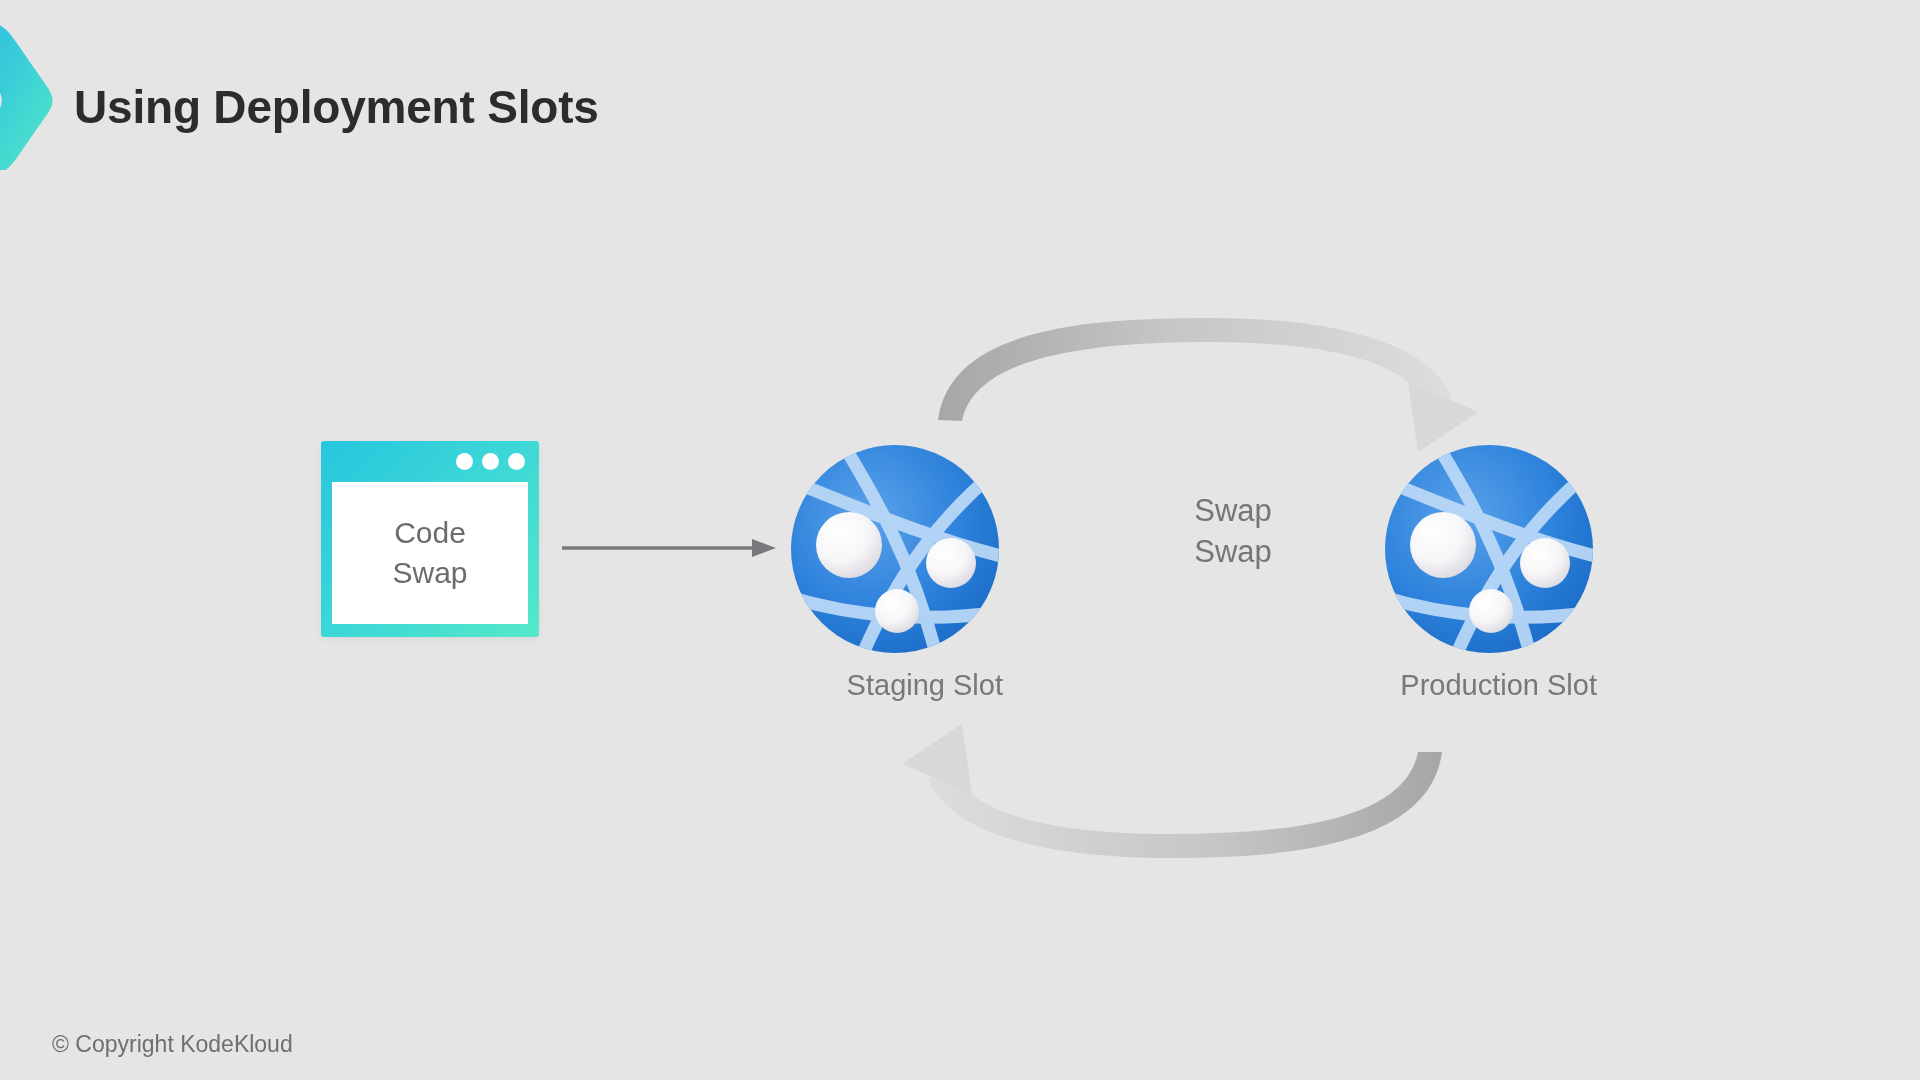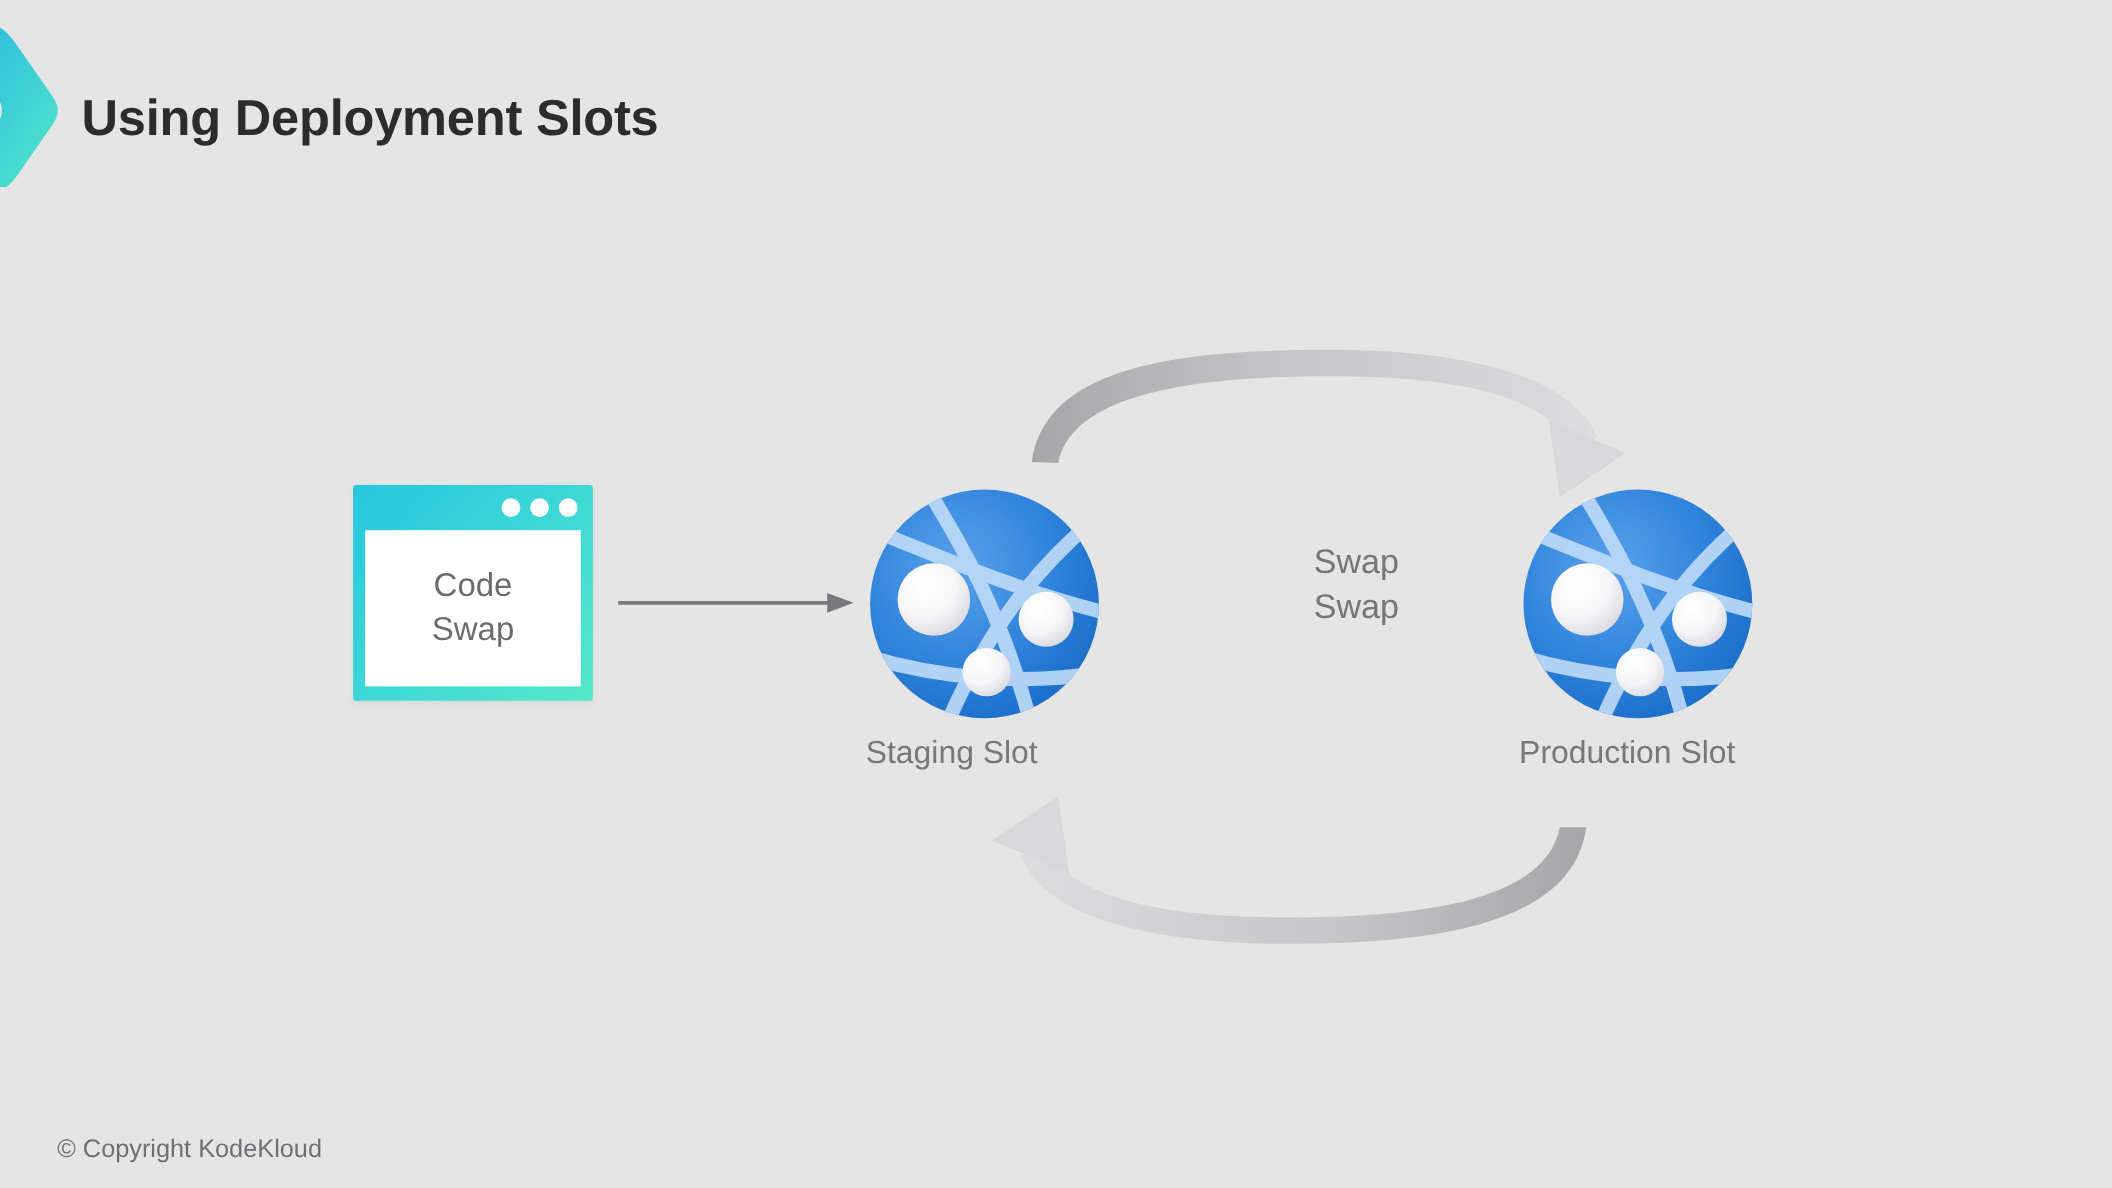--- a/index.html
+++ b/index.html
@@ -108,21 +108,21 @@
     left: 560px;
     top: 530px;
     width: 220px;
     height: 36px;
   }
 
   
   .slot-node {
     position: absolute;
     width: 216px;
-    text-align: left;
+    text-align: right;
   }
   #staging-node { left: 787px; top: 441px; }
   #production-node { left: 1381px; top: 441px; }
 
   .slot-globe {
     width: 216px;
     height: 216px;
     display: block;
   }
   .slot-label {

